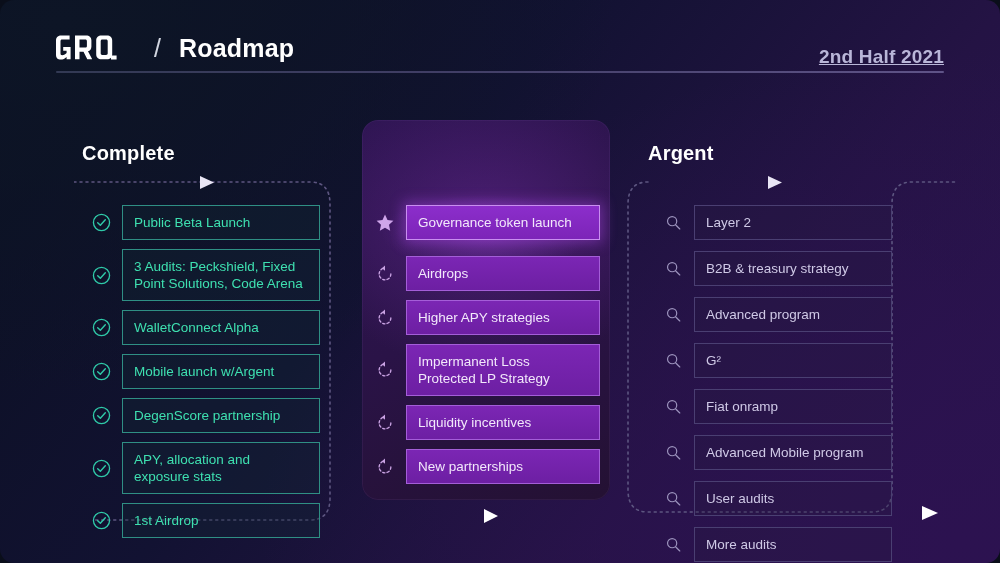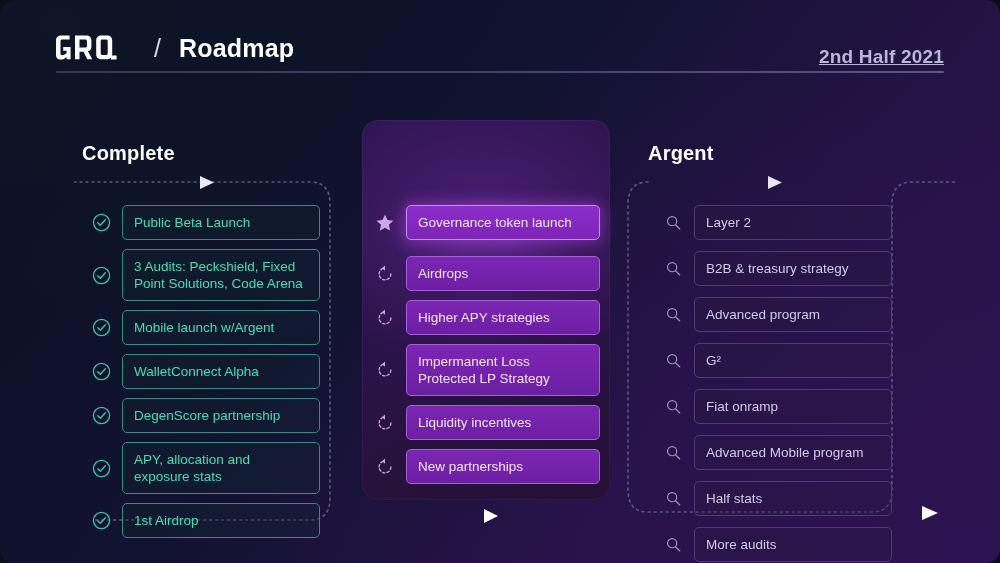--- a/index.html
+++ b/index.html
@@ -141,21 +141,21 @@
   .item-icon {
     flex: 0 0 22px;
     width: 22px;
     height: 22px;
     display: flex;
     align-items: center;
     justify-content: center;
   }
   .card {
     flex: 1 1 auto;
-    border-radius: 5px;
+    border-radius: 0;
     padding: 8px 11px;
     font-size: 13.5px;
     line-height: 17px;
     box-sizing: border-box;
   }
 
   
   .card.complete {
     border: 1px solid #2f8f84;
     background: rgba(18,40,52,0.35);
@@ -242,30 +242,30 @@
       </span>
       <div class="card complete">3 Audits: Peckshield, Fixed Point Solutions, Code Arena</div>
     </div>
     <div class="item">
       <span class="item-icon">
         <svg width="19" height="19" viewBox="0 0 20 20">
             <circle cx="10" cy="10" r="8.5" fill="none" stroke="#2fc9a8" stroke-width="1.4"></circle>
             <path d="M6 10.2 L8.8 13 L14 7.2" fill="none" stroke="#2fc9a8" stroke-width="1.5" stroke-linecap="round" stroke-linejoin="round"></path>
           </svg>
       </span>
+      <div class="card complete">WalletConnect Alpha</div>
+    </div>
+    <div class="item">
+      <span class="item-icon">
+        <svg width="19" height="19" viewBox="0 0 20 20">
+            <circle cx="10" cy="10" r="8.5" fill="none" stroke="#2fc9a8" stroke-width="1.4"></circle>
+            <path d="M6 10.2 L8.8 13 L14 7.2" fill="none" stroke="#2fc9a8" stroke-width="1.5" stroke-linecap="round" stroke-linejoin="round"></path>
+          </svg>
+      </span>
       <div class="card complete">Mobile launch w/Argent</div>
-    </div>
-    <div class="item">
-      <span class="item-icon">
-        <svg width="19" height="19" viewBox="0 0 20 20">
-            <circle cx="10" cy="10" r="8.5" fill="none" stroke="#2fc9a8" stroke-width="1.4"></circle>
-            <path d="M6 10.2 L8.8 13 L14 7.2" fill="none" stroke="#2fc9a8" stroke-width="1.5" stroke-linecap="round" stroke-linejoin="round"></path>
-          </svg>
-      </span>
-      <div class="card complete">WalletConnect Alpha</div>
     </div>
     <div class="item">
       <span class="item-icon">
         <svg width="19" height="19" viewBox="0 0 20 20">
             <circle cx="10" cy="10" r="8.5" fill="none" stroke="#2fc9a8" stroke-width="1.4"></circle>
             <path d="M6 10.2 L8.8 13 L14 7.2" fill="none" stroke="#2fc9a8" stroke-width="1.5" stroke-linecap="round" stroke-linejoin="round"></path>
           </svg>
       </span>
       <div class="card complete">DegenScore partnership</div>
     </div>
@@ -400,21 +400,21 @@
       </span>
       <div class="card scoping">Advanced Mobile program</div>
     </div>
     <div class="item" style="margin-bottom:11px;">
       <span class="item-icon">
         <svg width="17" height="17" viewBox="0 0 20 20">
             <circle cx="8.4" cy="8.4" r="5.4" fill="none" stroke="#9c93bd" stroke-width="1.4"></circle>
             <path d="M12.4 12.6 L17.4 17.6" stroke="#9c93bd" stroke-width="1.4" stroke-linecap="round"></path>
           </svg>
       </span>
-      <div class="card scoping">Half stats</div>
+      <div class="card scoping">User audits</div>
     </div>
     <div class="item" style="margin-bottom:11px;">
       <span class="item-icon">
         <svg width="17" height="17" viewBox="0 0 20 20">
             <circle cx="8.4" cy="8.4" r="5.4" fill="none" stroke="#9c93bd" stroke-width="1.4"></circle>
             <path d="M12.4 12.6 L17.4 17.6" stroke="#9c93bd" stroke-width="1.4" stroke-linecap="round"></path>
           </svg>
       </span>
       <div class="card scoping">More audits</div>
     </div>

